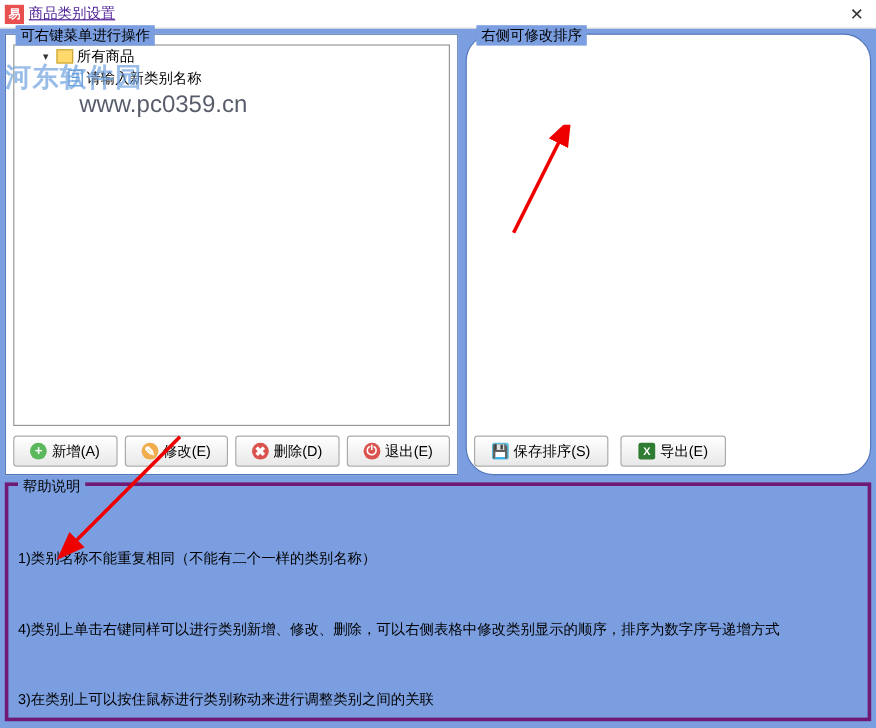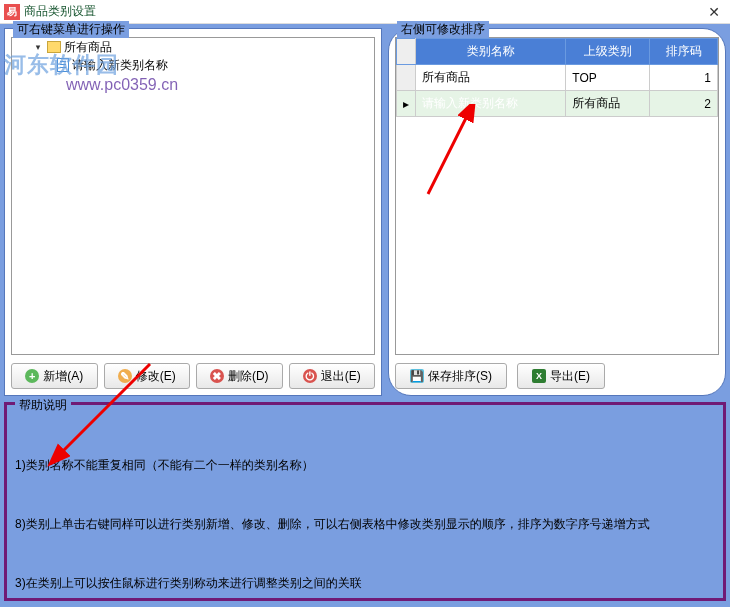--- a/index.html
+++ b/index.html
@@ -1,26 +1,26 @@
 <!DOCTYPE html>
 <html><head>
 <meta charset="utf-8">
 <style>
 * { box-sizing: border-box; margin: 0; padding: 0; font-family: "Microsoft YaHei", SimSun, sans-serif; font-size: 12px; }
 body { width: 730px; height: 607px; background: #fff; overflow: hidden; position: relative; }
 
 .titlebar { height: 24px; background: #fff; border-bottom: 1px solid #ddd; display: flex; align-items: center; padding: 0 4px; position: relative; }
 .titlebar .app-icon { width: 16px; height: 16px; background: #e94f4f; display: inline-flex; align-items: center; justify-content: center; color: #fff; font-size: 10px; font-weight: bold; margin-right: 4px; }
-.titlebar .title { flex: 1; color: #14532d; }
+.titlebar .title { flex: 1; color: #4c1d95; text-decoration: underline; }
 .titlebar .close { width: 24px; height: 18px; display: flex; align-items: center; justify-content: center; cursor: pointer; font-size: 14px; color: #333; }
 
 .main { position: absolute; top: 24px; left: 0; right: 0; bottom: 0; background: #7a9ee0; padding: 4px; }
 
 .watermark { position: absolute; top: 26px; left: 4px; color: #6ea2df; font-size: 22px; font-weight: bold; opacity: 0.7; z-index: 50; pointer-events: none; letter-spacing: 1px; text-align: center; }
-.watermark2 { position: absolute; top: 52px; left: 66px; color: #4c1d95; font-size: 16px; opacity: 0.7; z-index: 50; pointer-events: none; }
+.watermark2 { position: absolute; top: 52px; left: 66px; color: #0f172a; font-size: 20px; opacity: 0.7; z-index: 50; pointer-events: none; }
 
 .columns { display: flex; gap: 6px; height: 368px; }
 
 .panel { background: #fff; border: 1px solid #5577bb; position: relative; }
 .panel.left { width: 378px; }
 .panel.right { flex: 1; border-radius: 23px; }
 
 .group-label { position: absolute; top: -8px; left: 8px; background: #7a9ee0; padding: 0 4px; color: #000; font-size: 12px; z-index: 10; }
 
 .tree-area { position: absolute; top: 8px; left: 6px; right: 6px; bottom: 40px; border: 1px solid #999; background: #fff; overflow: auto; }
@@ -104,63 +104,37 @@
         </div>
         <div class="btn">
           <span class="ico exit">⏻</span>
           <span>退出(E)</span>
         </div>
       </div>
     </div>
 
     <div class="panel right">
       <div class="group-label">右侧可修改排序</div>
-      <div class="grid-area">
-        <table class="grid">
-          <thead>
-            <tr>
-              <th class="rowhead"></th>
-              <th>类别名称</th>
-              <th>上级类别</th>
-              <th>排序码</th>
-            </tr>
-          </thead>
-          <tbody>
-            <tr>
-              <td class="rowhead"></td>
-              <td>所有商品</td>
-              <td>TOP</td>
-              <td class="sort">1</td>
-            </tr>
-            <tr class="even">
-              <td class="rowhead">▸</td>
-              <td class="selected">请输入新类别名称</td>
-              <td>所有商品</td>
-              <td class="sort">2</td>
-            </tr>
-          </tbody>
-        </table>
-      </div>
       <div class="btn-row right-btns">
         <div class="btn">
           <span class="ico save">💾</span>
           <span>保存排序(S)</span>
         </div>
         <div class="btn">
           <span class="ico export">X</span>
           <span>导出(E)</span>
         </div>
       </div>
     </div>
   </div>
 
   <div class="help">
     <div class="help-label">帮助说明</div>
     <p>1)类别名称不能重复相同（不能有二个一样的类别名称）</p>
-    <p>8)类别上单击右键同样可以进行类别新增、修改、删除，可以右侧表格中修改类别显示的顺序，排序为数字序号递增方式</p>
+    <p>4)类别上单击右键同样可以进行类别新增、修改、删除，可以右侧表格中修改类别显示的顺序，排序为数字序号递增方式</p>
     <p>3)在类别上可以按住鼠标进行类别称动来进行调整类别之间的关联</p>
   </div>
 
   <svg class="arrow" style="left:40px; top:330px;" width="120" height="120">
     <defs>
         <marker id="ah1" markerWidth="10" markerHeight="10" refX="2" refY="3" orient="auto">
           <path d="M0,0 L0,6 L8,3 z" fill="#e00"></path>
         </marker>
       </defs>
     <line x1="110" y1="10" x2="20" y2="100" stroke="#e00" stroke-width="3" marker-end="url(#ah1)"></line>

